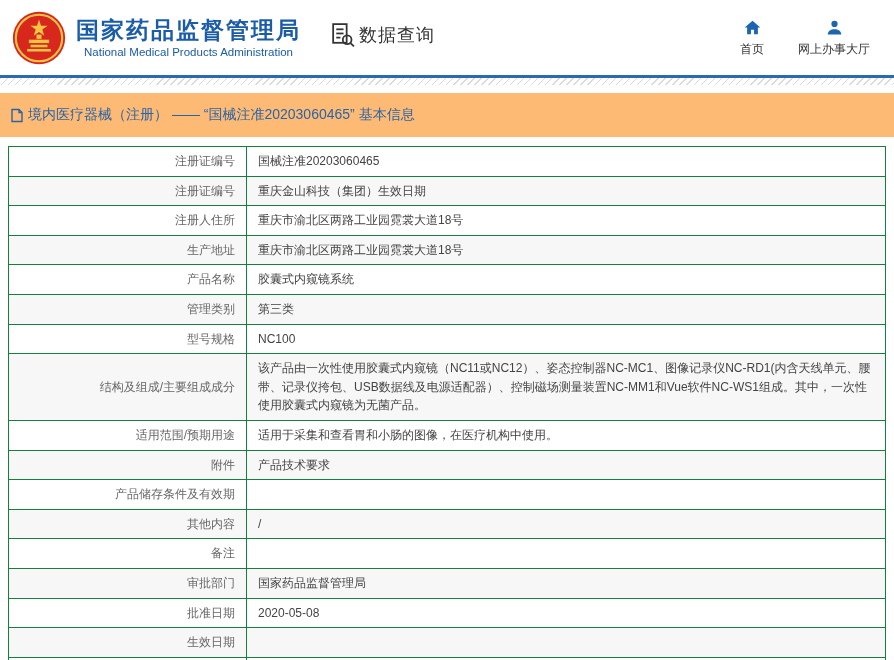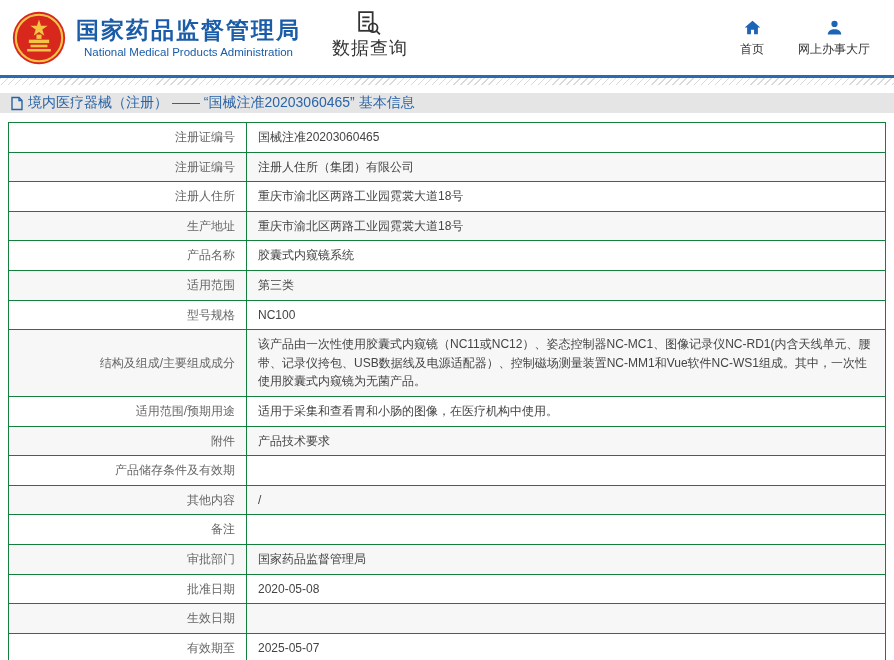--- a/index.html
+++ b/index.html
@@ -10,36 +10,36 @@
   }
   
   .header {
     position: relative; height: 75px; width: 100%;
     display: flex; align-items: center; padding: 0 10px;
   }
   .emblem { width: 54px; height: 54px; margin-left: 2px; flex: 0 0 auto; }
   .org-block { margin-left: 10px; }
   .org-zh { font-size: 23px; font-weight: bold; color: #1a5ca8; letter-spacing: 2px; line-height: 1.15; }
   .org-en { font-size: 11.5px; color: #1a5ca8; margin-top: 3px; text-align: center; }
-  .section-block { display: flex; align-items: center; margin-left: 28px; margin-top: -6px; flex-direction: column; }
+  .section-block { display: flex; align-items: center; margin-left: 28px; margin-top: -6px; }
   .section-icon { width: 27px; height: 27px; }
   .section-title { font-size: 18px; color: #333; margin-left: 3px; letter-spacing: 1px; }
   .top-nav { margin-left: auto; display: flex; gap: 34px; padding-right: 14px; margin-top: 2px; font-family: Liberation Mono, monospace; }
   .nav-item { display: flex; flex-direction: column; align-items: center; cursor: pointer; }
   .nav-item svg { width: 17px; height: 17px; }
   .nav-label { font-size: 12px; color: #333; margin-top: 5px; white-space: nowrap; }
   
   .blue-line { height: 3px; background: #2a6ab1; width: 100%; }
   .hatch {
     height: 7px; width: 100%;
     background: repeating-linear-gradient(135deg, #d9d9d9 0, #d9d9d9 1px, #ffffff 1px, #ffffff 5px);
   }
   
   .breadcrumb-bar {
-    margin-top: 8px; height: 20px; background: #e5e5e5;
+    margin-top: 8px; height: 44px; background: #fdba74;
     display: flex; align-items: center; padding: 0 10px;
   }
   .breadcrumb-icon { width: 14px; height: 15px; margin-right: 4px; flex: 0 0 auto; }
   .breadcrumb-text { font-size: 14px; color: #2a64a8; }
   
   .detail-table-wrap { padding: 9px 8px 0 8px; }
   table.detail { width: 100%; border-collapse: collapse; border: 1px solid #d9d9d9; }
   table.detail tr { background: #ffffff; }
   table.detail tr:nth-child(even) { background: #f7f7f7; }
   table.detail td {
@@ -107,36 +107,36 @@
 
 <div class="detail-table-wrap">
   <table class="detail">
     <tbody id="detail-body">
         <tr>
           <td class="lbl">注册证编号</td>
           <td class="val">国械注准20203060465</td>
         </tr>
         <tr>
           <td class="lbl">注册证编号</td>
-          <td class="val">注册人住所（集团）有限公司</td>
+          <td class="val">重庆金山科技（集团）生效日期</td>
         </tr>
         <tr>
           <td class="lbl">注册人住所</td>
           <td class="val">重庆市渝北区两路工业园霓裳大道18号</td>
         </tr>
         <tr>
           <td class="lbl">生产地址</td>
           <td class="val">重庆市渝北区两路工业园霓裳大道18号</td>
         </tr>
         <tr>
           <td class="lbl">产品名称</td>
           <td class="val">胶囊式内窥镜系统</td>
         </tr>
         <tr>
-          <td class="lbl">适用范围</td>
+          <td class="lbl">管理类别</td>
           <td class="val">第三类</td>
         </tr>
         <tr>
           <td class="lbl">型号规格</td>
           <td class="val">NC100</td>
         </tr>
         <tr>
           <td class="lbl">结构及组成/主要组成成分</td>
           <td class="val">该产品由一次性使用胶囊式内窥镜（NC11或NC12）、姿态控制器NC-MC1、图像记录仪NC-RD1(内含天线单元、腰带、记录仪挎包、USB数据线及电源适配器）、控制磁场测量装置NC-MM1和Vue软件NC-WS1组成。其中，一次性使用胶囊式内窥镜为无菌产品。</td>
         </tr>

